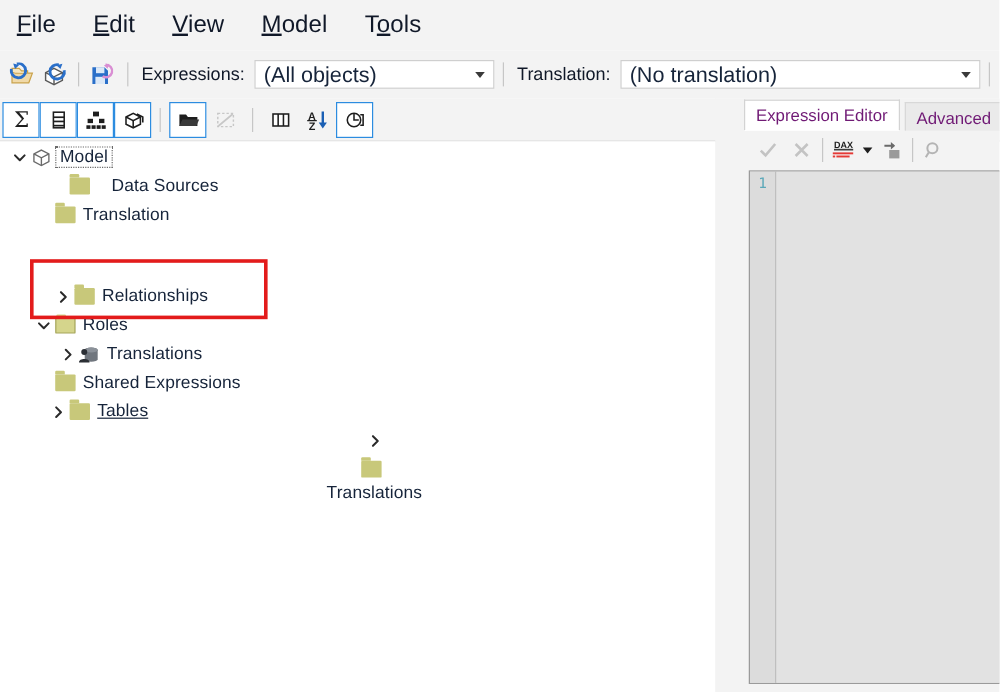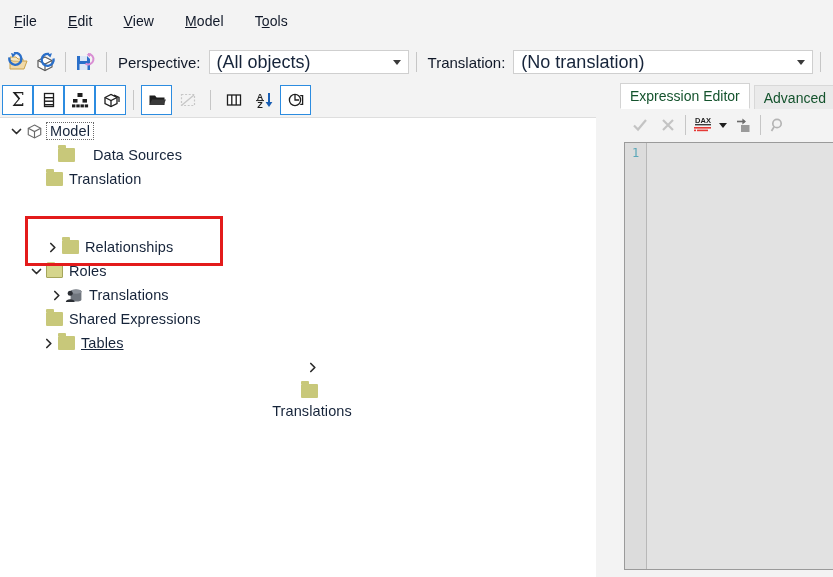--- a/index.html
+++ b/index.html
@@ -28,21 +28,21 @@
     position: absolute;
     left: 0; top: 0;
     width: 833px; height: 42px;
     background: #f3f3f3;
     display: flex;
     align-items: center;
     padding-left: 14px;
     box-sizing: border-box;
   }
   .menu-item {
-    font-size: 14px;
+    font-size: 20px;
     color: #101828;
     margin-right: 31px;
     letter-spacing: .1px;
     white-space: nowrap;
     cursor: default;
   }
   .menu-item u { text-decoration: underline; text-underline-offset: 1px; }
 
   
   .ptoolbar {
@@ -217,21 +217,21 @@
     width: 223px; height: 27px;
     background: #f3f3f3;
     display: flex;
     align-items: flex-end;
   }
   .tab {
     height: 26px;
     padding: 0 9px;
     display: flex; align-items: center;
     font-size: 14px;
-    color: #14532d;
+    color: #701a75;
     box-sizing: border-box;
     white-space: nowrap;
     cursor: default;
   }
   .tab.active {
     background: #ffffff;
     border: 1px solid #d3d3d3;
     border-bottom: 1px solid #ffffff;
     margin-left: 10px;
   }
@@ -325,21 +325,21 @@
     <div class="tb-ico">
       <svg width="22" height="20" viewBox="0 0 22 20">
         <path d="M2 4 L2 18 L15 18 L15 7 L12 4 Z" fill="#2a6fc9"></path>
         <rect x="5" y="4" width="7" height="5" fill="#dbe8f7"></rect>
         <rect x="4.5" y="12" width="8" height="6" fill="#dbe8f7"></rect>
         <path d="M13 2 A5.2 5.2 0 1 1 10.5 11.6" fill="none" stroke="#d98ed3" stroke-width="2"></path>
         <path d="M16 1.2 L11.6 2.4 L14.6 5.2 Z" fill="#d98ed3"></path>
       </svg>
     </div>
     <div class="vsep"></div>
-    <div class="fieldlabel">Perspective:</div>
+    <div class="fieldlabel">Expressions:</div>
     <div class="combo" id="perspective-combo">
       <div class="cval">(All objects)</div>
       <div class="carrow"></div>
     </div>
     <div class="vsep"></div>
     <div class="fieldlabel">Translation:</div>
     <div class="combo" id="translation-combo">
       <div class="cval">(No translation)</div>
       <div class="carrow"></div>
     </div>

